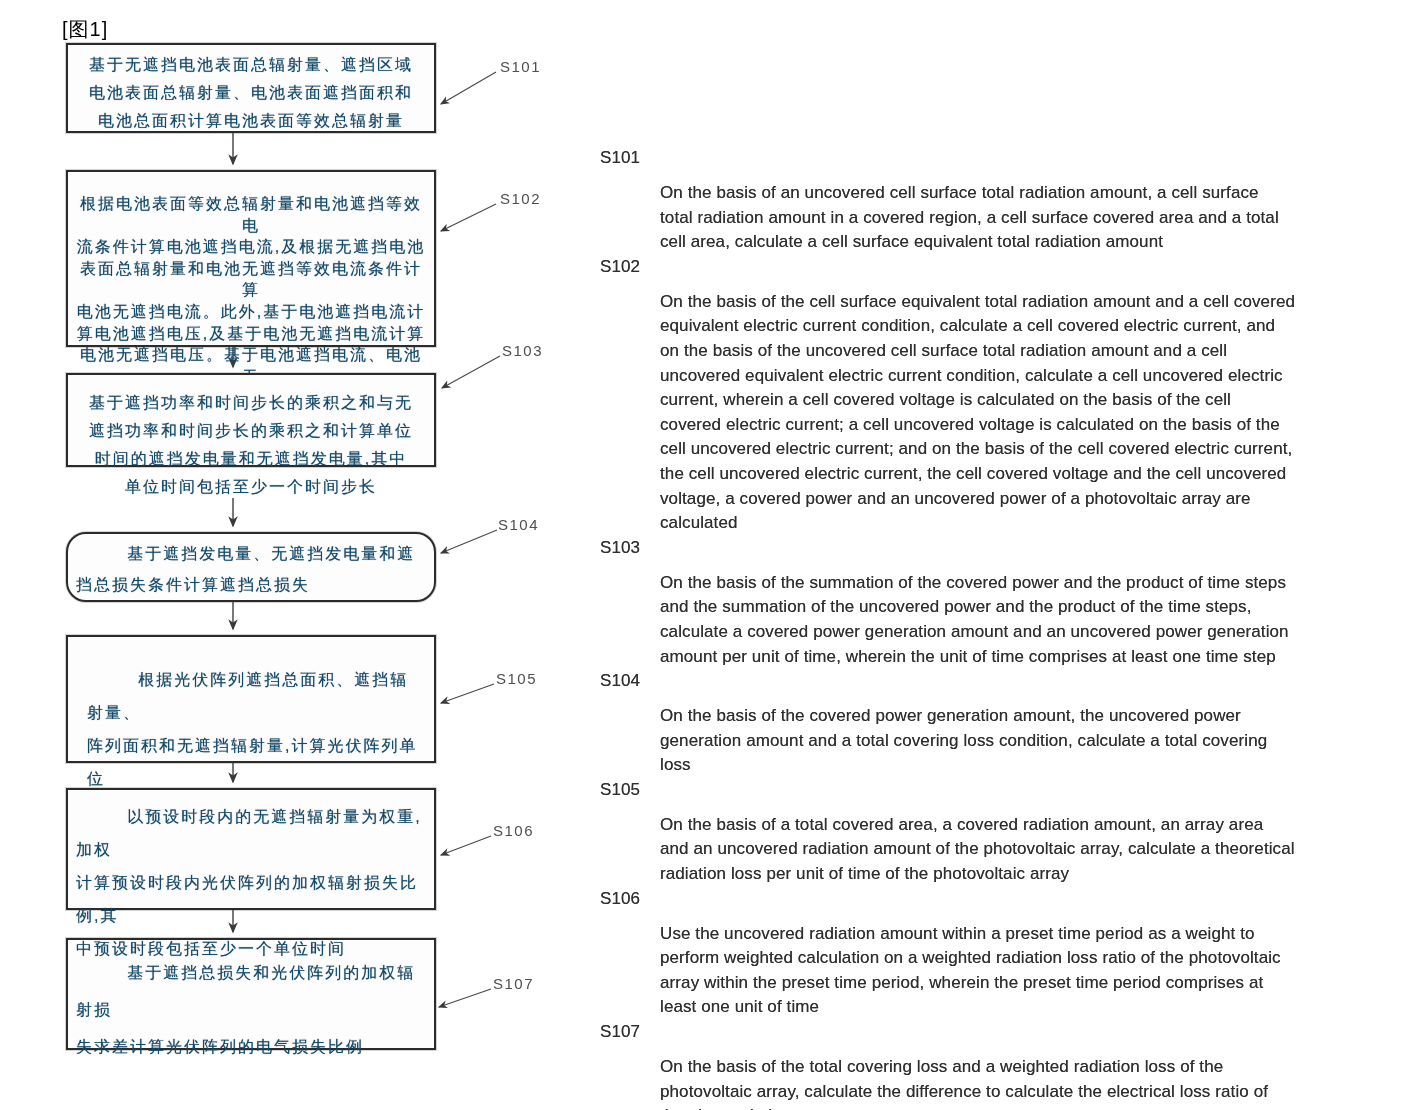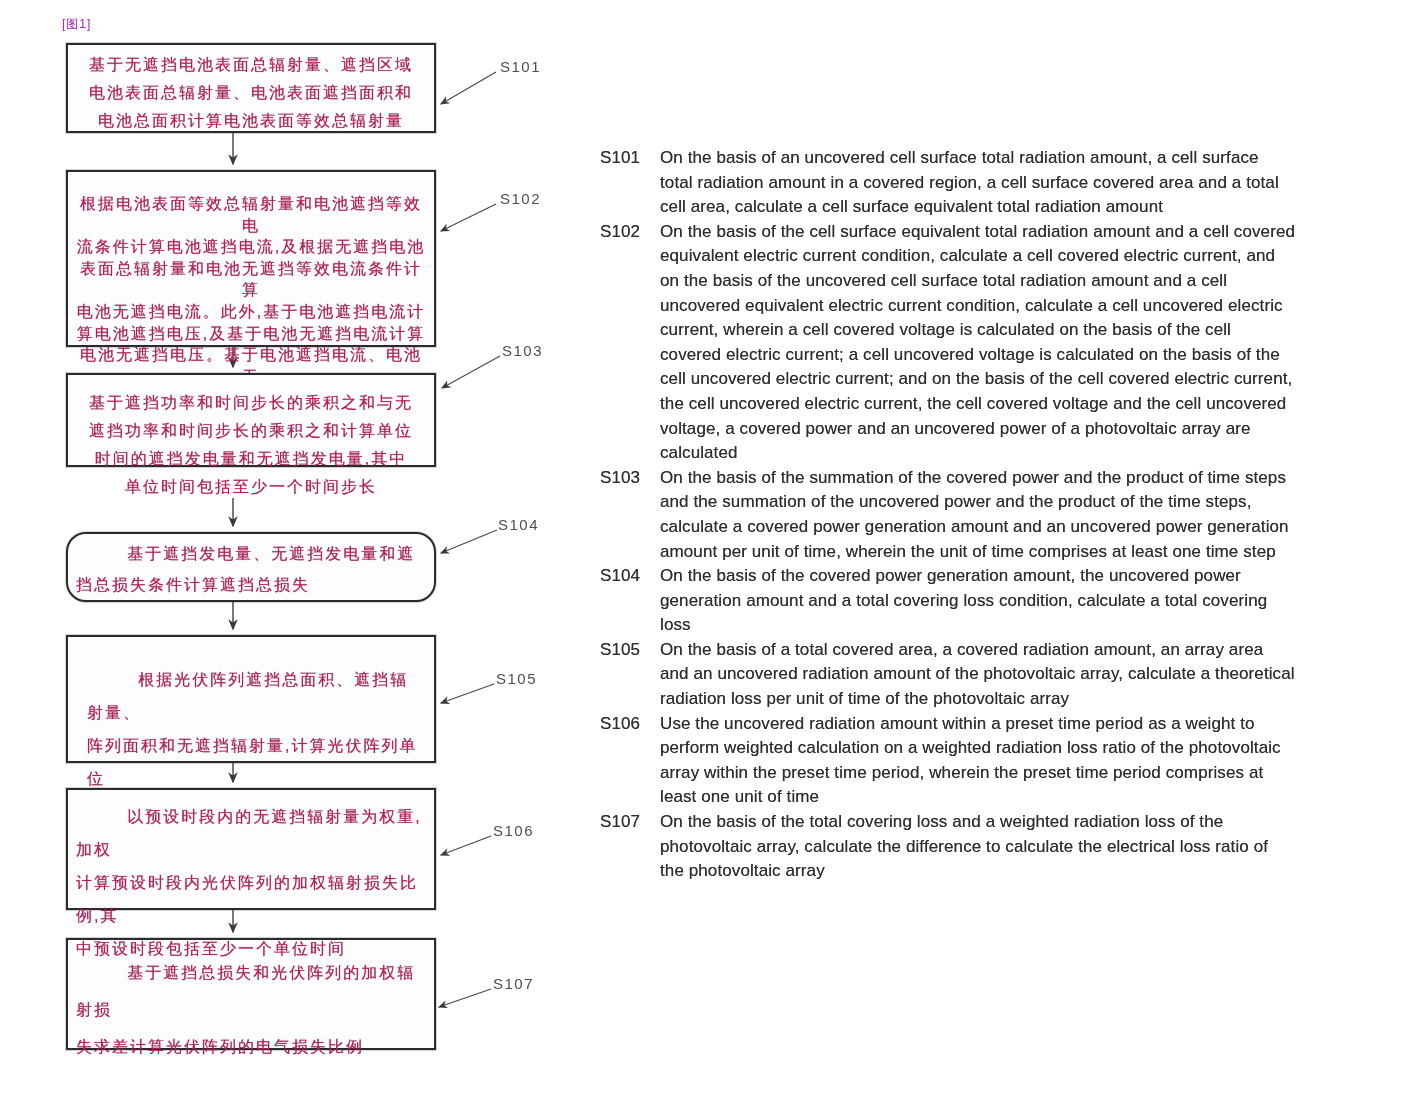--- a/index.html
+++ b/index.html
@@ -5,34 +5,34 @@
   html,body{margin:0;padding:0;background:#ffffff;}
   .page{
     position:relative;
     width:1403px;height:1110px;
     background:#ffffff;
     font-family:"Liberation Sans", sans-serif;
     overflow:hidden;
   }
   .fig-label{
     position:absolute;left:62px;top:16px;
-    font-size:12px;color:#a21caf;letter-spacing:1px;
+    font-size:20px;color:#000000;letter-spacing:1px;
     filter:blur(0.3px);
   }
   
   .fbox{
     position:absolute;left:66px;width:370px;
     border:2px solid #2b2b2b;
     box-sizing:border-box;
     background:#fdfdfd;
     box-shadow:0 0 0 1px rgba(80,80,80,0.25);
   }
   .fbox-text{
     white-space:pre-line;
-    font-size:16px;color:#be185d;
+    font-size:16px;color:#0c4a6e;
     letter-spacing:2px;
     padding:0 8px;
     filter:blur(0.45px);
     text-shadow:0 0 1px rgba(60,60,60,0.6);
   }
   .center .fbox-text{text-align:center;}
   .indent .fbox-text{text-align:left;text-indent:3.2em;}
   
   .step-tag{
     position:absolute;
@@ -43,21 +43,21 @@
   .overlay{position:absolute;left:0;top:0;width:1403px;height:1110px;}
   
   .steps{
     position:absolute;left:600px;top:146px;width:696px;
     font-size:17px;line-height:24.6px;color:#2e2e2e;
     letter-spacing:0.1px;
     text-shadow:0 0 0.6px rgba(45,45,45,0.75);
   }
   .step{display:flex;align-items:flex-start;}
   .step-id{flex:none;width:60px;}
-  .step-text{flex:1;}
+  .step-text{flex:1;margin-top:35px;}
 </style>
 </head>
 <body>
 
 <div class="page">
 
   <div class="fig-label">[图1]</div>
 
   <svg class="overlay" viewBox="0 0 1403 1110" xmlns="http://www.w3.org/2000/svg">
     <defs>

